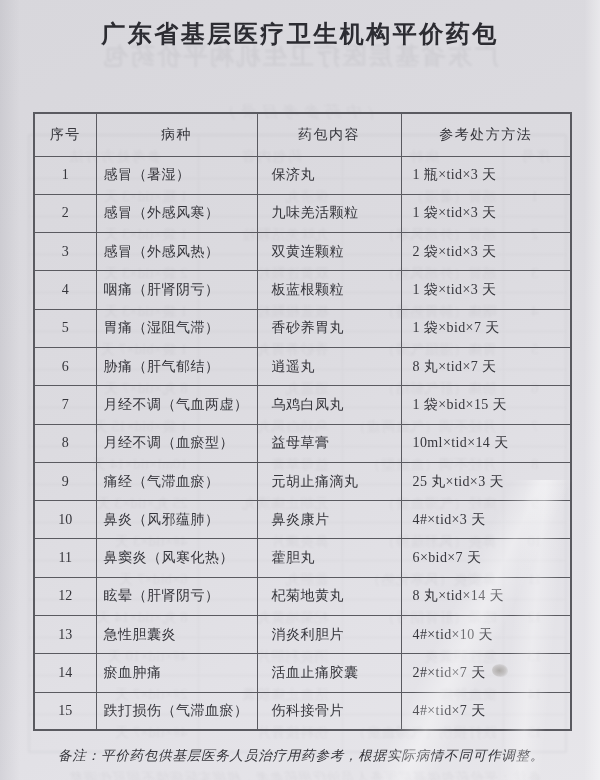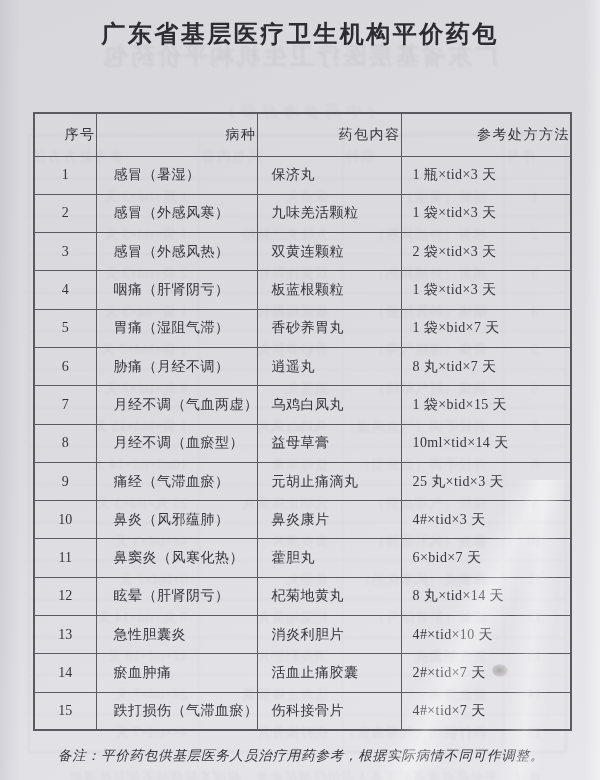--- a/index.html
+++ b/index.html
@@ -60,23 +60,23 @@
     color:var(--ink);
     white-space:nowrap;
     overflow:hidden;
   }
   col.c-no{width:62px;}
   col.c-disease{width:161px;}
   col.c-drug{width:144px;}
   col.c-rx{width:170px;}
   thead tr{height:43px;}
   tbody tr{height:38.3px;}
-  thead th{text-align:right;font-size:14.5px;letter-spacing:1.5px;margin-left:34px;}
+  thead th{text-align:center;font-size:14.5px;letter-spacing:1.5px;margin-left:34px;}
   td.no{text-align:center;}
-  td.disease{padding-left:17px;letter-spacing:.5px;}
+  td.disease{padding-left:7px;letter-spacing:.5px;}
   td.drug{padding-left:14px;letter-spacing:.5px;margin-left:24px;}
   td.rx{padding-left:11px;font-size:13.5px;letter-spacing:.4px;}
   .note{
     position:absolute;left:58px;top:747px;width:520px;
     font-size:13.5px;font-style:italic;
     letter-spacing:.8px;
     color:#34343a;
   }
   .stain{
     position:absolute;left:492px;top:664px;width:16px;height:13px;
@@ -259,21 +259,21 @@
             <td class="rx">1 袋×tid×3 天</td>
           </tr>
           <tr>
             <td class="no">5</td>
             <td class="disease">胃痛（湿阻气滞）</td>
             <td class="drug">香砂养胃丸</td>
             <td class="rx">1 袋×bid×7 天</td>
           </tr>
           <tr>
             <td class="no">6</td>
-            <td class="disease">胁痛（月经不调）</td>
+            <td class="disease">胁痛（肝气郁结）</td>
             <td class="drug">逍遥丸</td>
             <td class="rx">8 丸×tid×7 天</td>
           </tr>
           <tr>
             <td class="no">7</td>
             <td class="disease">月经不调（气血两虚）</td>
             <td class="drug">乌鸡白凤丸</td>
             <td class="rx">1 袋×bid×15 天</td>
           </tr>
           <tr>

